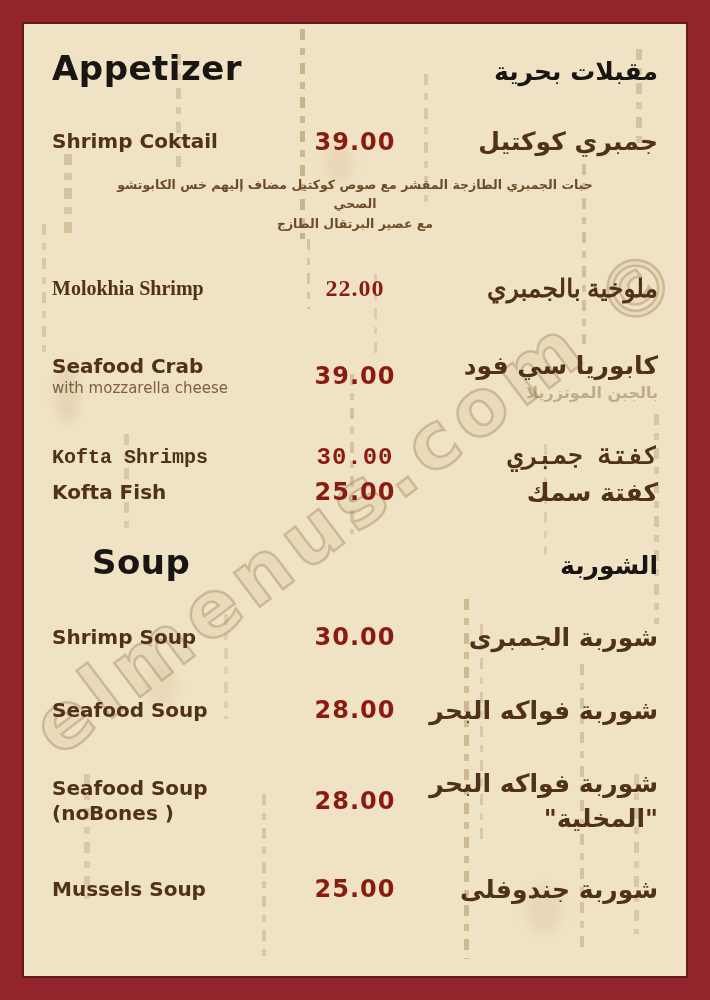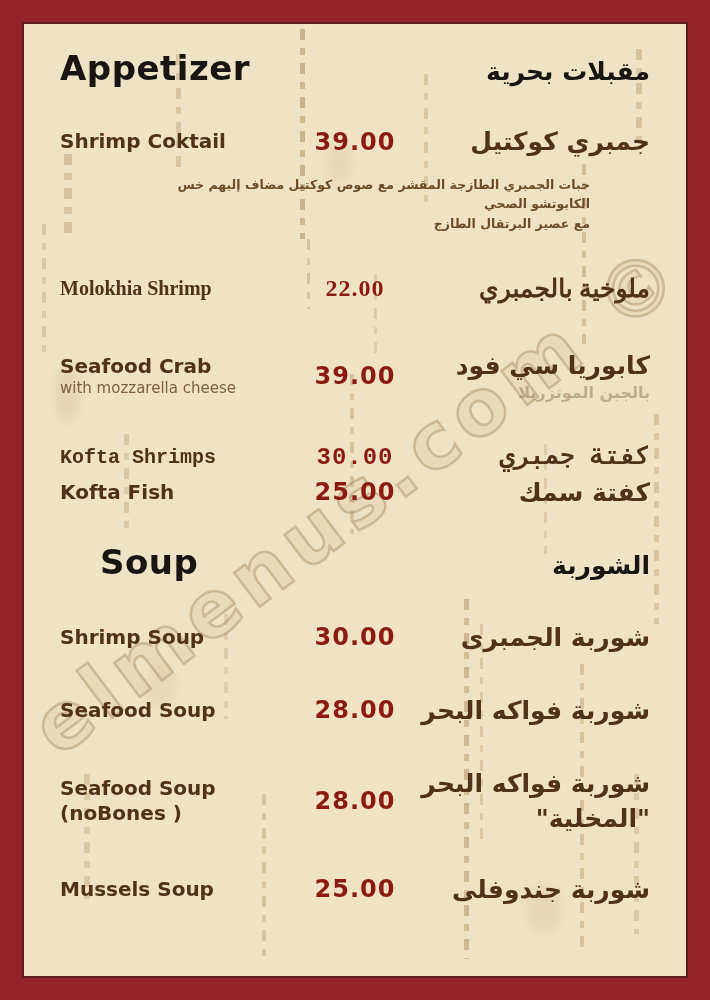--- a/index.html
+++ b/index.html
@@ -14,21 +14,21 @@
   }
   .paper{
     position:absolute;left:22px;top:22px;right:22px;bottom:22px;
     background:#f0e3c5;
     border:2px solid #621a1c;
     overflow:hidden;
     box-sizing:border-box;
   }
   .paper-inner{
     position:relative;
-    padding:20px 36px;
+    padding:20px 28px;
     height:100%;
     box-sizing:border-box;
     z-index:3;
   }
   
   .texture-layer{position:absolute;inset:0;z-index:1;pointer-events:none;}
   .tx{
     position:absolute;
     background:repeating-linear-gradient(180deg,#9b7a48 0 11px,transparent 11px 19px,#a8854f 19px 26px,transparent 26px 34px);
     filter:blur(0.6px);
@@ -74,21 +74,21 @@
     font-size:24px;font-weight:700;color:#8b1b10;letter-spacing:1px;
   }
   .ar-name{
     font-size:25px;font-weight:700;color:#50311a;line-height:1.4;
   }
   .ar-sub{
     font-size:16px;font-weight:700;color:rgba(126,96,58,0.42);line-height:1.3;
   }
   .desc{
     font-size:12.5px;font-weight:700;color:#6d4c28;
-    direction:rtl;line-height:1.55;
+    text-align:center;direction:rtl;line-height:1.55;
     padding:0 60px;
   }
   
   .mt-heading1{margin-top:4px;}
   .mt-row1{margin-top:36px;}
   .mt-desc{margin-top:16px;}
   .mt-row2{margin-top:38px;font-family:Liberation Serif, serif;}
   .mt-row3{margin-top:42px;}
   .mt-row4{margin-top:36px;font-family:Liberation Mono, monospace;}
   .mt-row5{}

